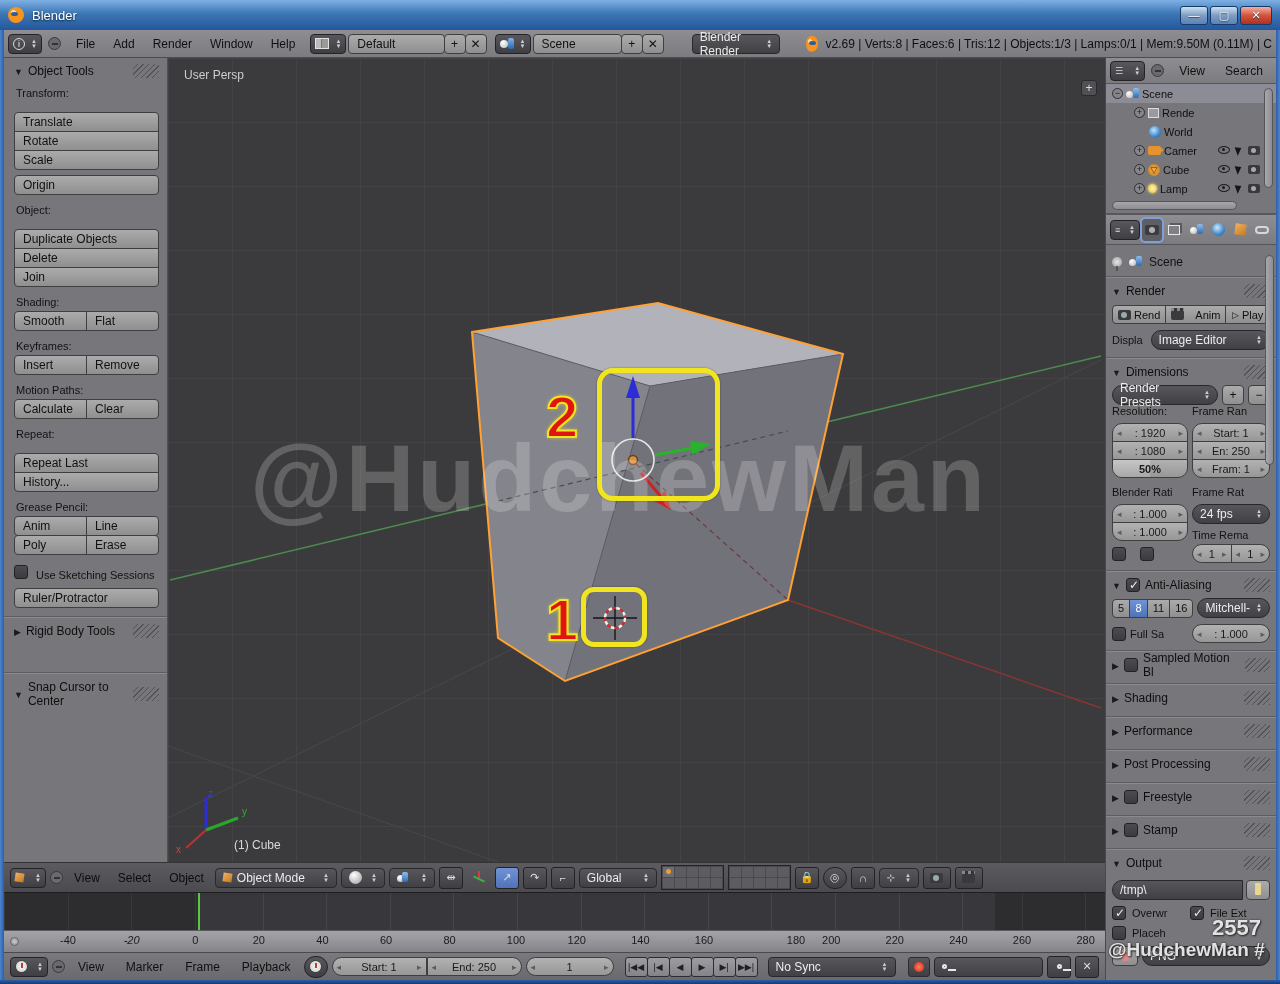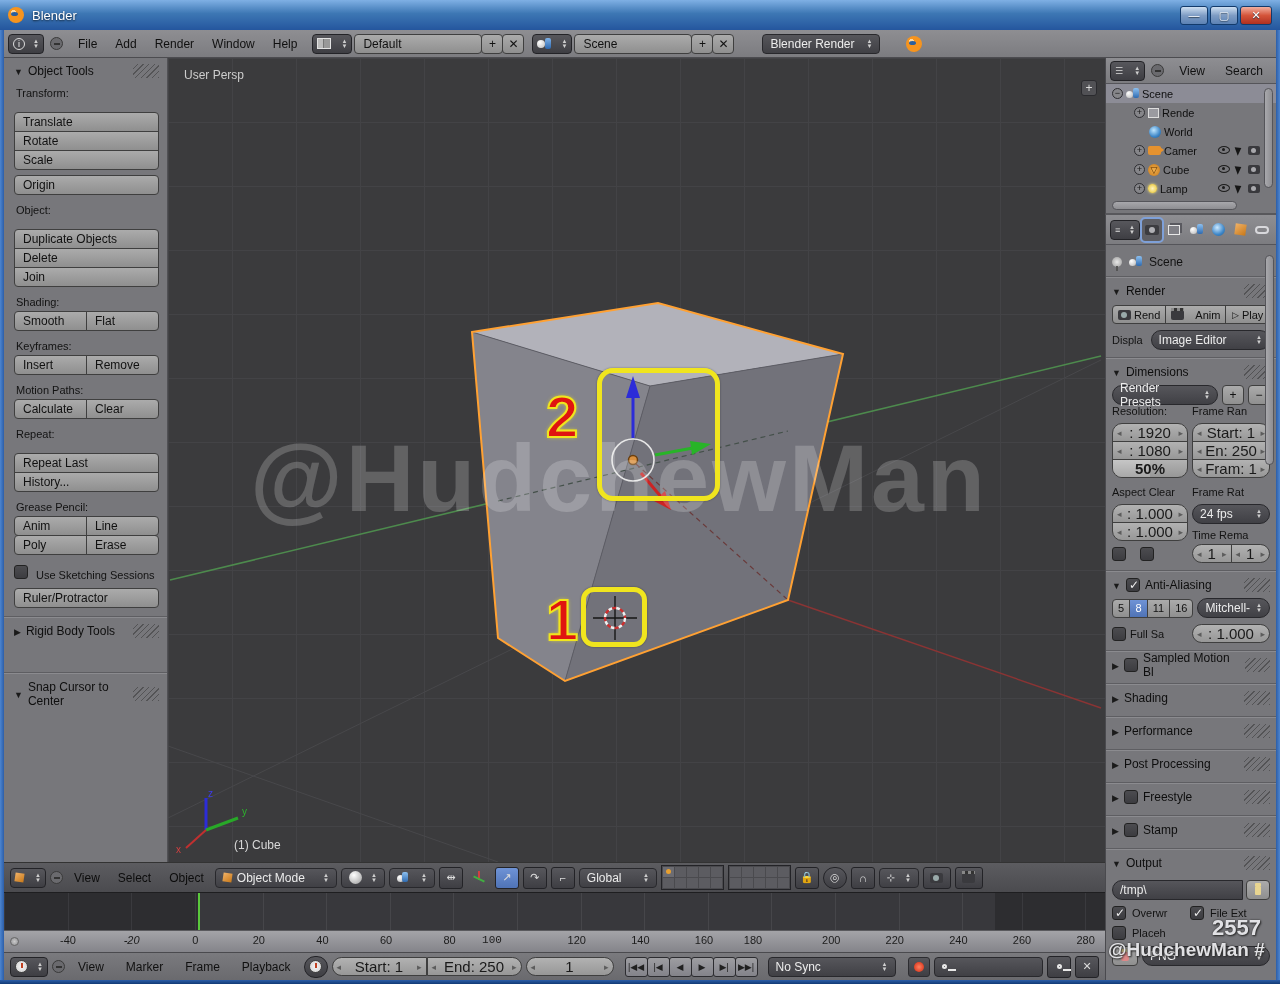--- a/index.html
+++ b/index.html
@@ -14,21 +14,21 @@
   .wbtn{width:28px;height:19px;border:1px solid #123a6b;border-radius:3px;background:linear-gradient(#cfe0f2,#7e9cc4 50%,#5c82b4);color:#fff;font-size:11px;display:flex;align-items:center;justify-content:center;margin-left:2px;text-shadow:0 1px 1px #234;}
   .wbtn.close{background:linear-gradient(#f2b0a0,#d4543a 50%,#b03020);width:32px;}
   #titlebuttons{margin-left:auto;display:flex;}
   
   .menu{font-size:12px;color:#101010;padding:0 9px;line-height:26px;}
   .btn{background:linear-gradient(#ababab,#8f8f8f);border:1px solid #3f3f3f;border-radius:4px;color:#111;font-size:12px;height:20px;display:flex;align-items:center;padding:0 8px;}
   .btn.center{justify-content:center;}
   .dd{background:linear-gradient(#56565b,#404045);border:1px solid #28282c;border-radius:4px;color:#ececec;font-size:12px;height:20px;display:flex;align-items:center;padding:0 7px;}
   .dd .ud,.hbtn .ud{margin-left:auto;font-size:6px;line-height:5px;white-space:pre;color:#cfcfcf;padding-left:6px;}
   .ud::before{content:"▲\A▼";}
-  .pill{background:linear-gradient(#b2b2b2,#979797);border:1px solid #3f3f3f;border-radius:10px;color:#1a1a1a;font-size:15px;height:19px;display:flex;align-items:center;justify-content:center;position:relative;padding:0 10px;}
+  .pill{background:linear-gradient(#b2b2b2,#979797);border:1px solid #3f3f3f;border-radius:10px;color:#1a1a1a;font-size:11px;height:19px;display:flex;align-items:center;justify-content:center;position:relative;padding:0 10px;}
   .pill::before{content:"◂";position:absolute;left:4px;color:#5c5c5c;font-size:9px;}
   .pill::after{content:"▸";position:absolute;right:4px;color:#5c5c5c;font-size:9px;}
   .pill.noarrow::before,.pill.noarrow::after{content:"";}
   .chk{width:14px;height:14px;border:1px solid #222;border-radius:3px;background:linear-gradient(#4c4c50,#3c3c40);position:relative;flex:none;}
   .chk.on::after{content:"✓";position:absolute;left:2px;top:-1px;color:#f0f0f0;font-size:12px;}
   .grip{width:26px;height:14px;background:repeating-linear-gradient(135deg,transparent 0 3px,rgba(40,40,40,.45) 3px 4px);}
   .hdr{font-size:12px;color:#0e0e0e;display:flex;align-items:center;gap:5px;}
   .hdr .tri::before{content:"▼";font-size:9px;color:#1a1a1a;}
   .hdr.closed .tri::before{content:"▶";}
   .collapse-dot{width:13px;height:13px;border-radius:50%;border:1px solid #3a3a3a;background:#6a6a6e;position:relative;flex:none;}
@@ -189,20 +189,21 @@
         <span class="ud"></span>
       </div>
     <div class="btn" style="width:118px;margin-left:2px">Scene</div>
     <div class="btn addx">+</div>
     <div class="btn addx">✕</div>
     <div class="dd" style="width:118px;margin-left:28px">
         <span>Blender Render</span>
         <span class="ud"></span>
       </div>
     <span class="blogo" style="margin-left:26px"></span>
+    <span style="font-size:12px;color:#0f0f0f;margin-left:8px;white-space:nowrap">v2.69 | Verts:8 | Faces:6 | Tris:12 | Objects:1/3 | Lamps:0/1 | Mem:9.50M (0.11M) | C</span>
   </div>
 
   <div id="toolshelf" class="abs">
     <div class="hdr">
         <span class="tri"></span>
         <span>Object Tools</span>
         <span class="grip" style="margin-left:auto"></span>
       </div>
     <div class="label">Transform:</div>
     <div class="vgrp">
@@ -460,21 +461,21 @@
             <span>50%</span>
           </div>
       </div>
       <div class="vgrp" style="flex:1">
         <div class="pill">Start: 1</div>
         <div class="pill">En: 250</div>
         <div class="pill">Fram: 1</div>
       </div>
     </div>
     <div class="prow" style="margin-top:8px">
-      <span class="label" style="width:76px">Aspect Clear</span>
+      <span class="label" style="width:76px">Blender Rati</span>
       <span class="label">Frame Rat</span>
     </div>
     <div class="prow" style="align-items:flex-start">
       <div style="width:76px">
         <div class="vgrp">
           <div class="pill">: 1.000</div>
           <div class="pill">: 1.000</div>
         </div>
         <div style="display:flex;gap:14px;margin-top:6px">
           <span class="chk"></span>
@@ -673,25 +674,25 @@
   </div>
   <div id="truler">
     <span class="dot"></span>
   <span class="rnum" style="left: 64px;">-40</span>
       <span class="rnum" style="left: 127.6px; font-style: italic;">-20</span>
       <span class="rnum" style="left: 191.2px;">0</span>
       <span class="rnum" style="left: 254.8px;">20</span>
       <span class="rnum" style="left: 318.4px;">40</span>
       <span class="rnum" style="left: 382px;">60</span>
       <span class="rnum" style="left: 445.6px;">80</span>
-      <span class="rnum" style="left: 488px; font-family: Liberation Mono, monospace;">100</span>
+      <span class="rnum" style="left: 512px;">100</span>
       <span class="rnum" style="left: 572.8px;">120</span>
       <span class="rnum" style="left: 636.4px;">140</span>
       <span class="rnum" style="left: 700px;">160</span>
-      <span class="rnum" style="left: 749px;">180</span>
+      <span class="rnum" style="left: 792px;">180</span>
       <span class="rnum" style="left: 827.2px;">200</span>
       <span class="rnum" style="left: 890.8px;">220</span>
       <span class="rnum" style="left: 954.4px;">240</span>
       <span class="rnum" style="left: 1018px;">260</span>
       <span class="rnum" style="left: 1081.6px;">280</span>
     </div>
 
   <div id="theader" class="abs">
     <div class="hbtn" style="width:38px">
         <span class="clockface"></span>

